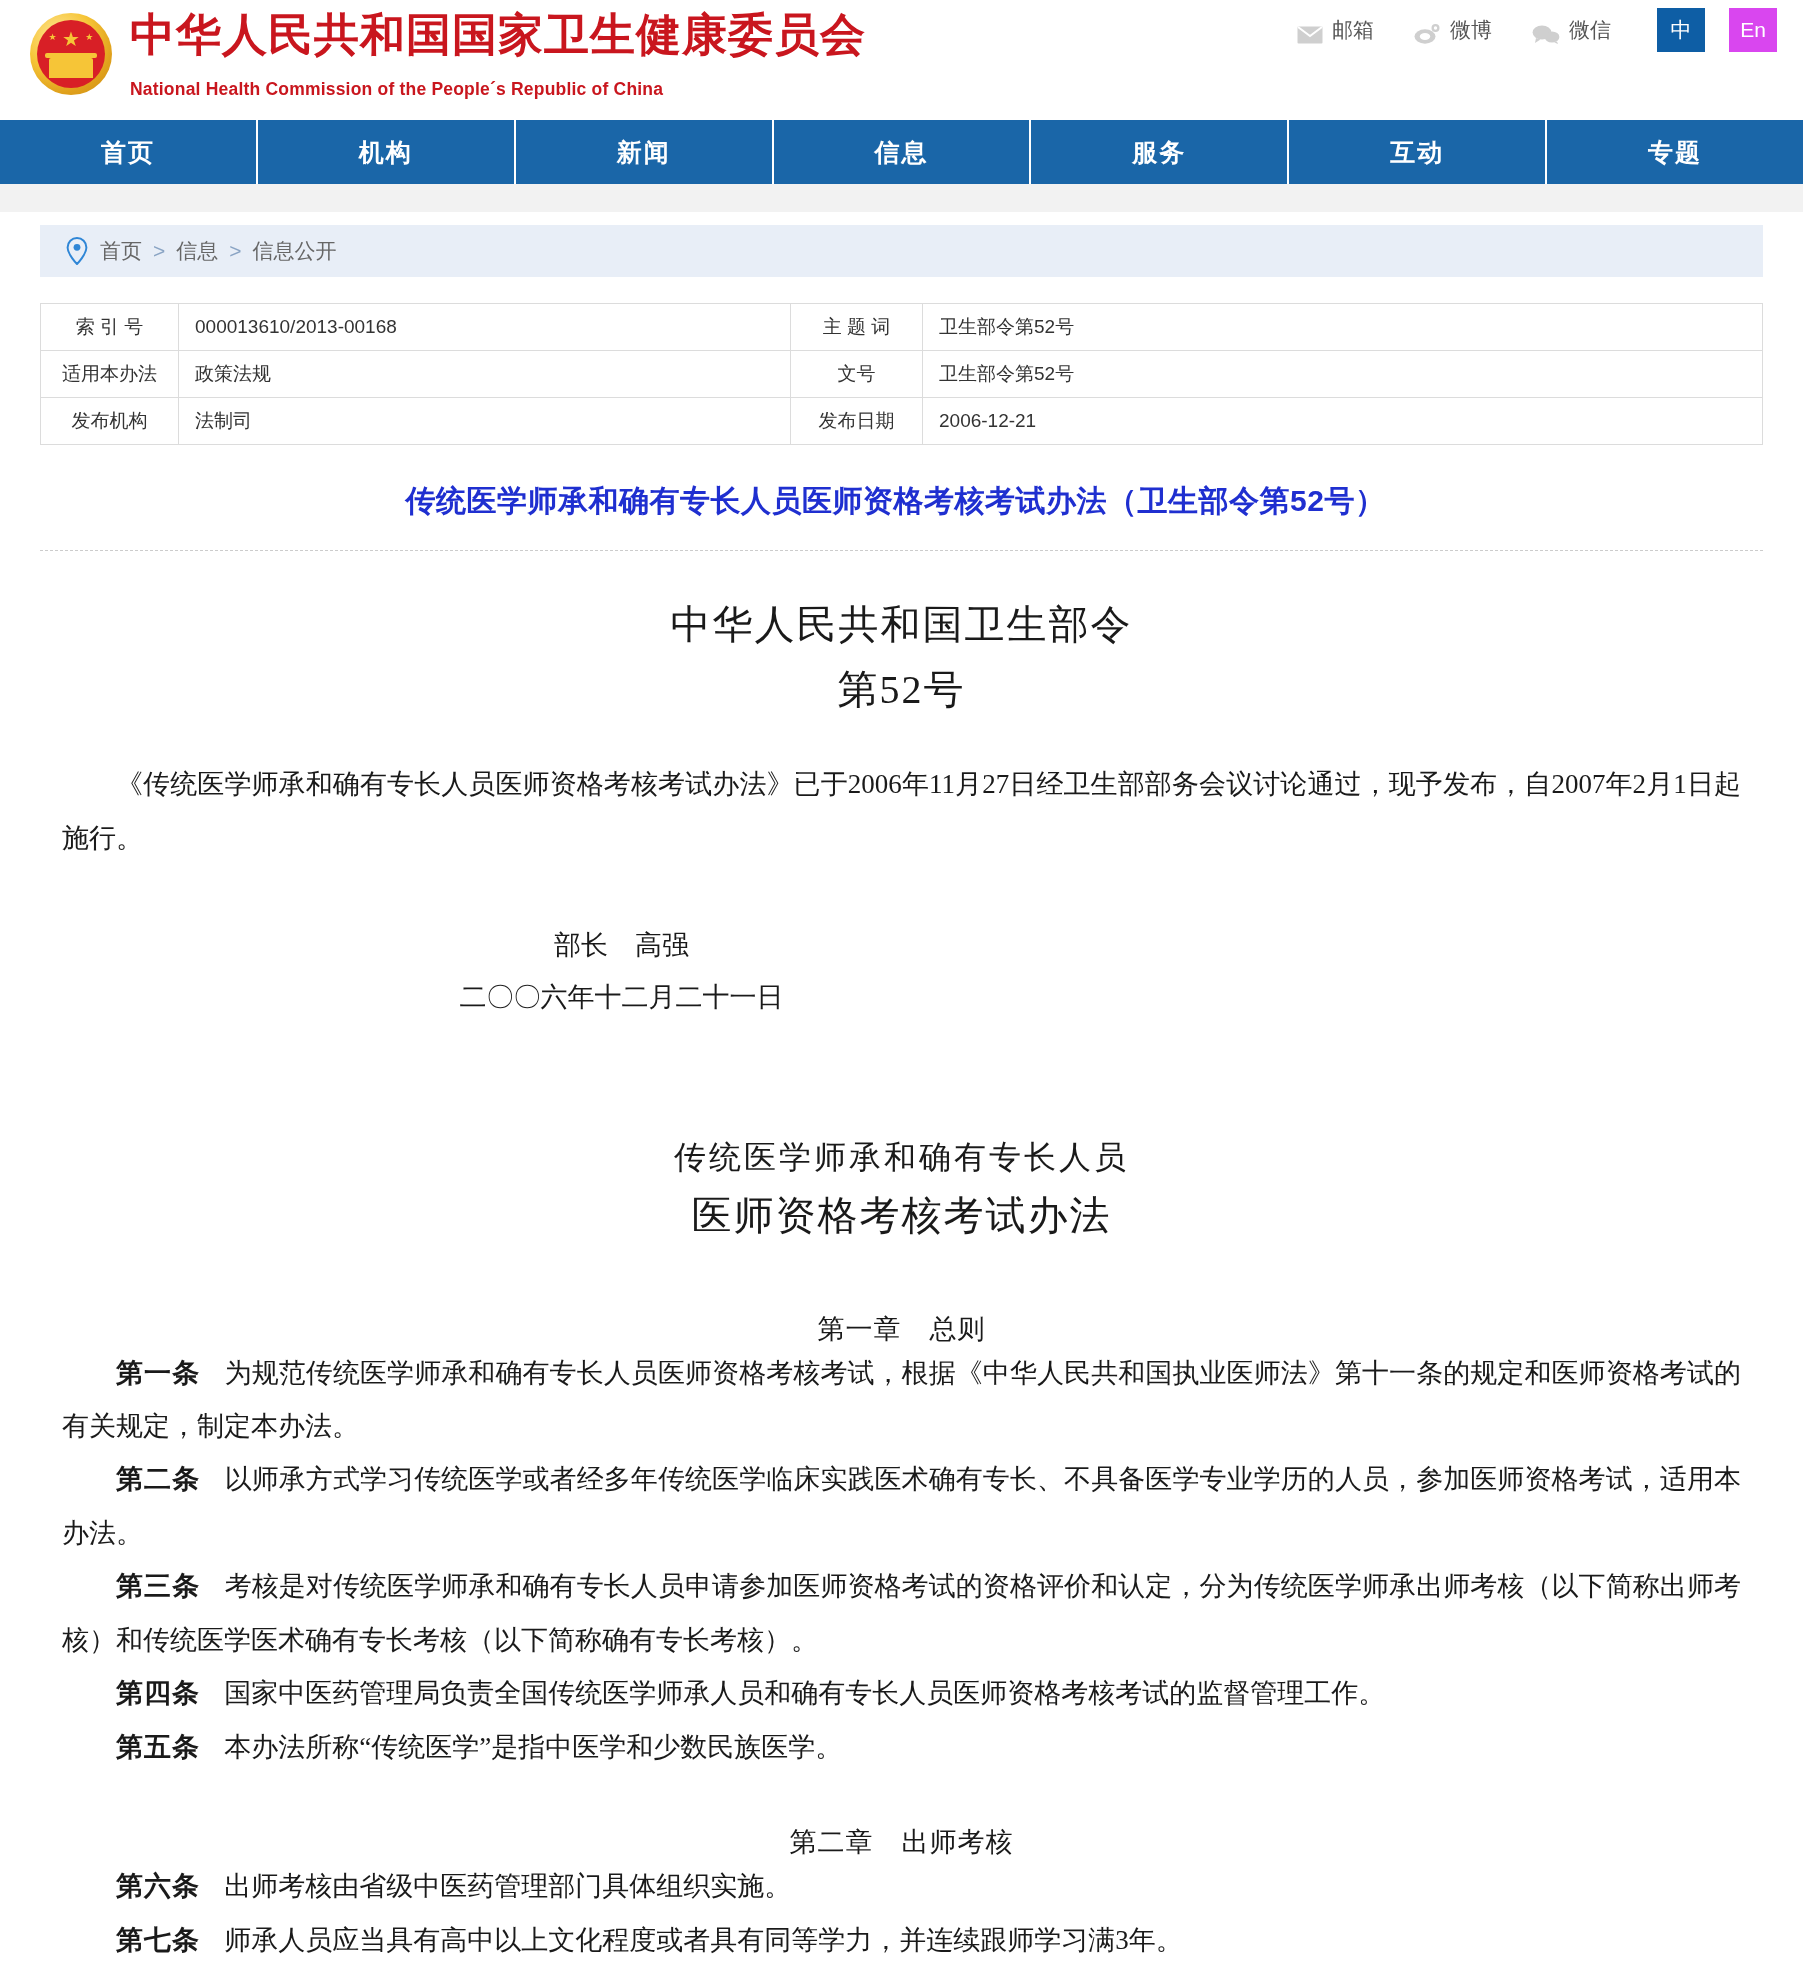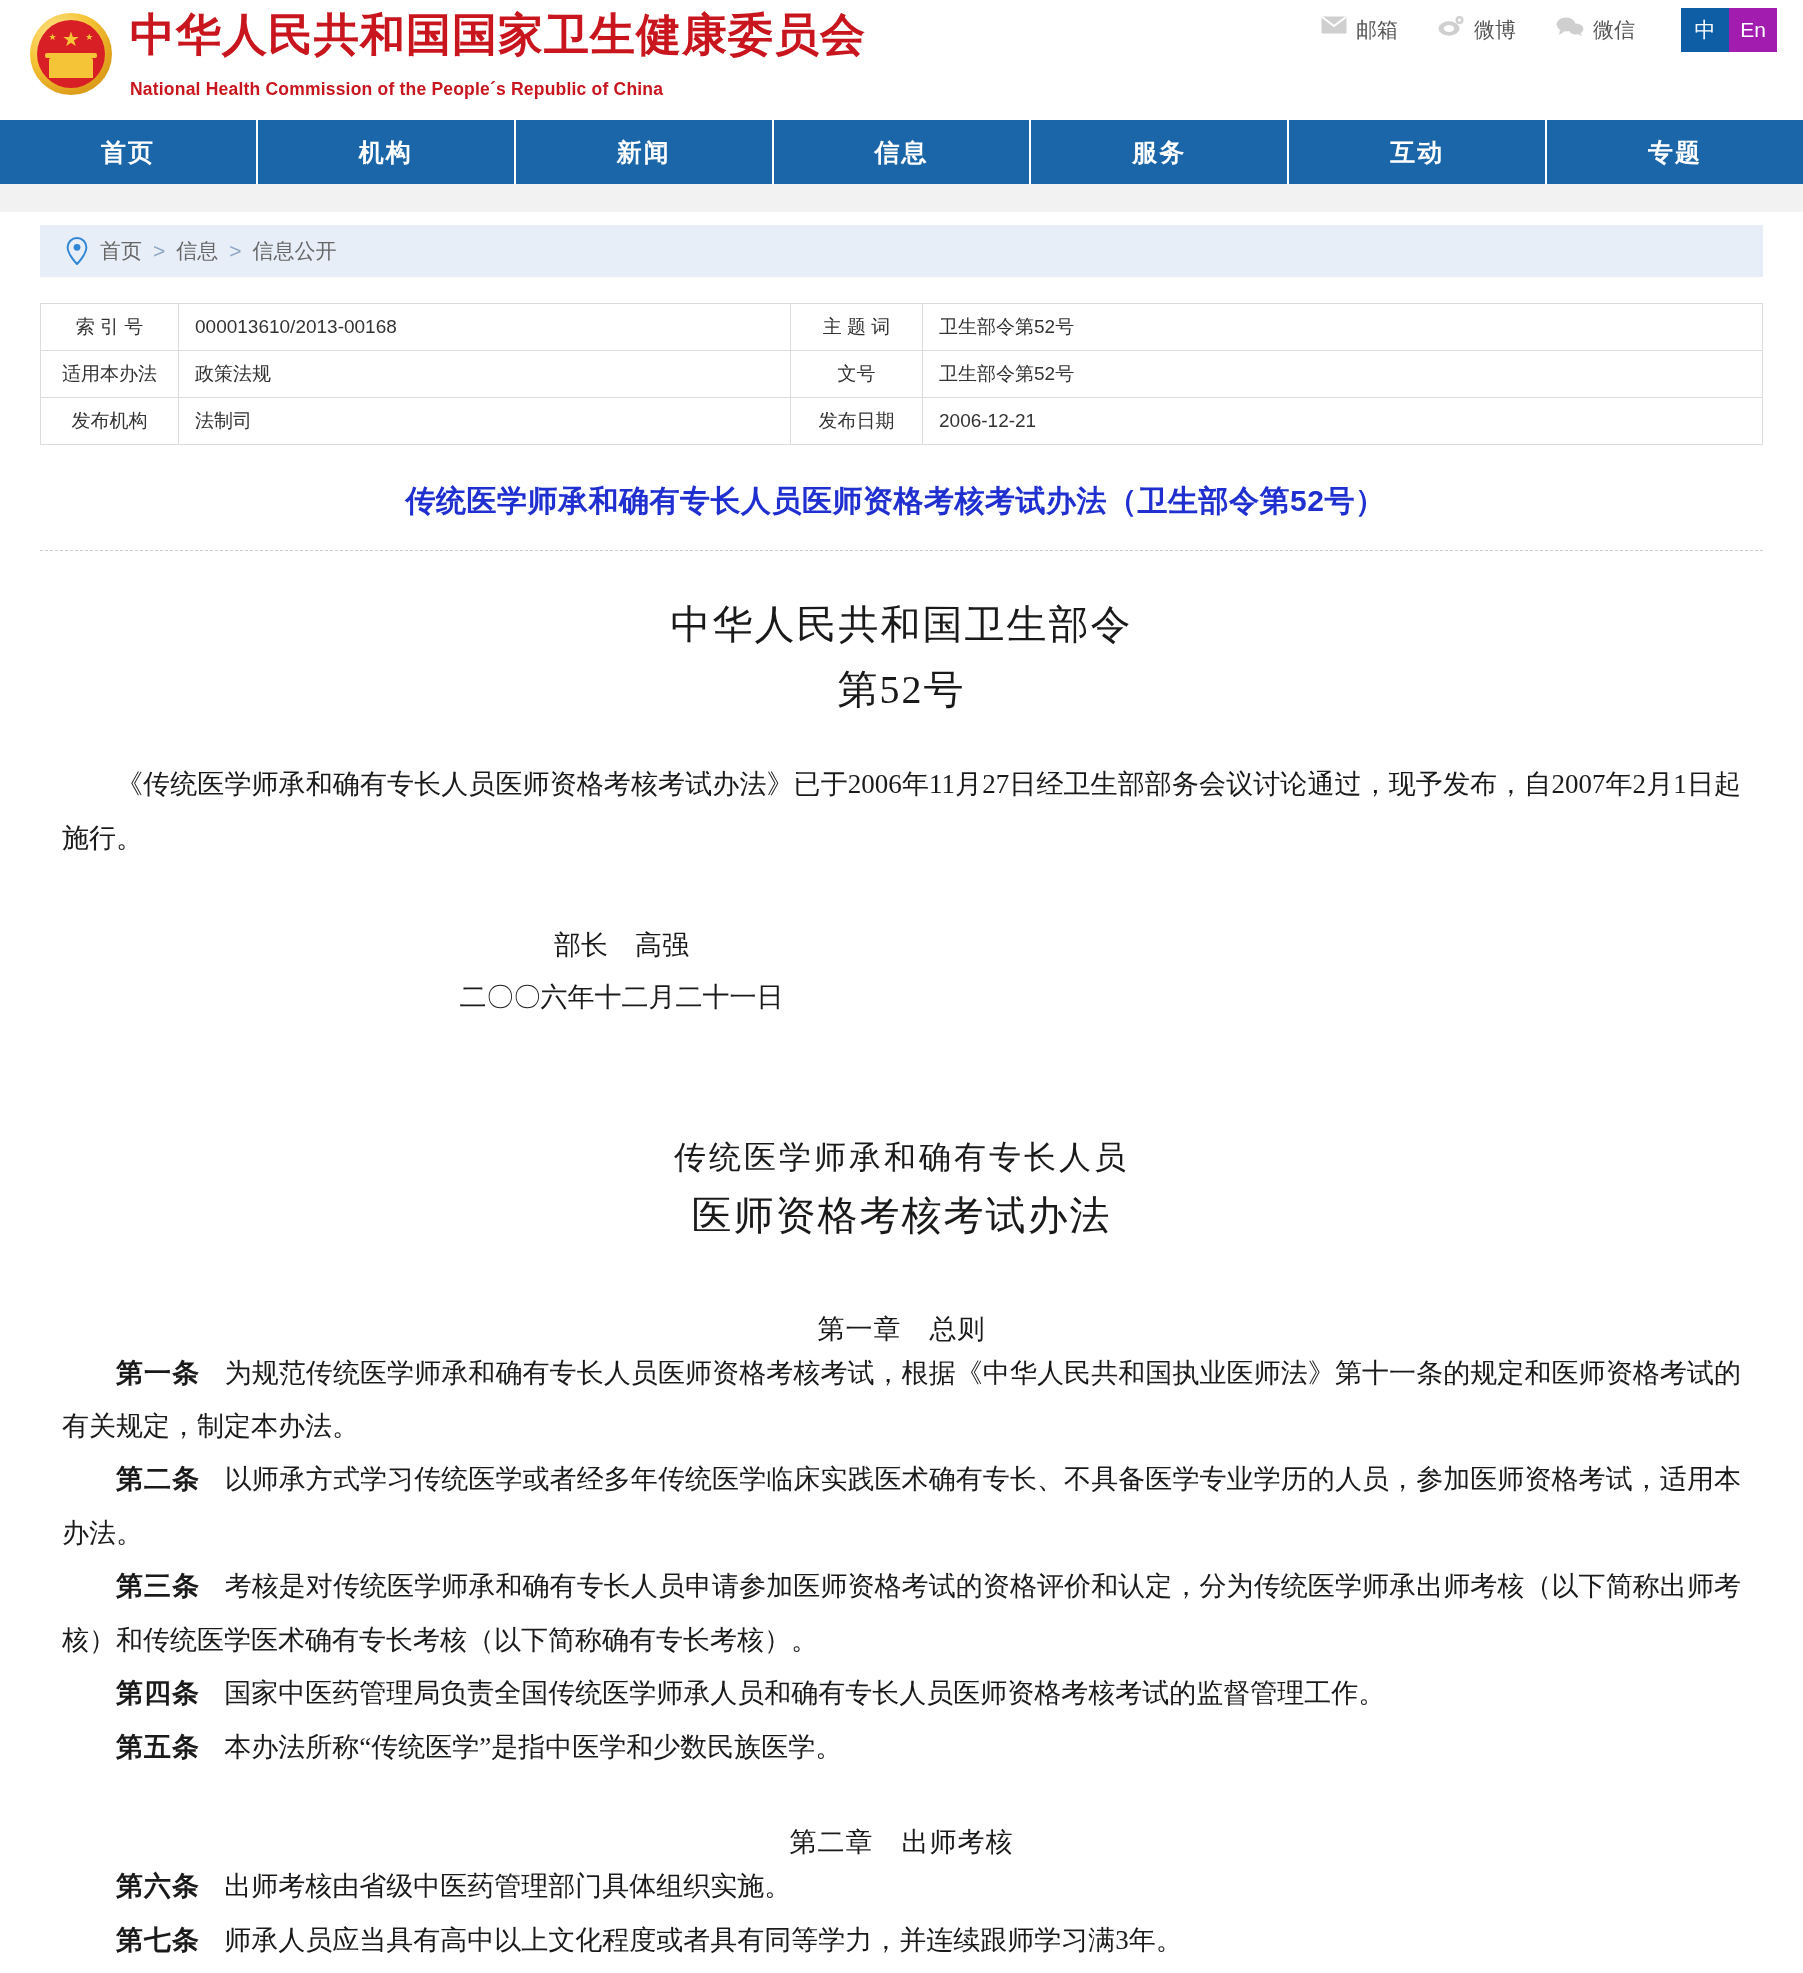--- a/index.html
+++ b/index.html
@@ -19,42 +19,42 @@
   .topbar {
     height: 60px;
     display: flex;
     align-items: center;
     justify-content: flex-end;
     padding-right: 26px;
     gap: 0;
   }
   .util-link {
     display: flex;
-    align-items: flex-start;
+    align-items: flex-end;
     gap: 9px;
     margin-left: 40px;
     color: #555;
     font-size: 21px;
     text-decoration: none;
     cursor: pointer;
   }
   .util-icon { display: inline-flex; align-items: center; }
   .lang-group {
     display: flex;
     margin-left: 46px;
   }
   .lang-btn {
     width: 48px; height: 44px;
     display: flex; align-items: center; justify-content: center;
     font-size: 21px;
     cursor: pointer;
     color: #fff;
   }
   .lang-active { background: #0e5ea5; }
-  .lang-inactive { background: #a21caf; color: #ffffff; }
+  .lang-inactive { background: #d946ef; color: #ffffff; margin-left: 24px; }
 
   
   .header {
     display: flex;
     align-items: center;
     padding: 0 0 20px 30px;
     margin-top: -52px;
     height: 112px;
   }
   .emblem {

